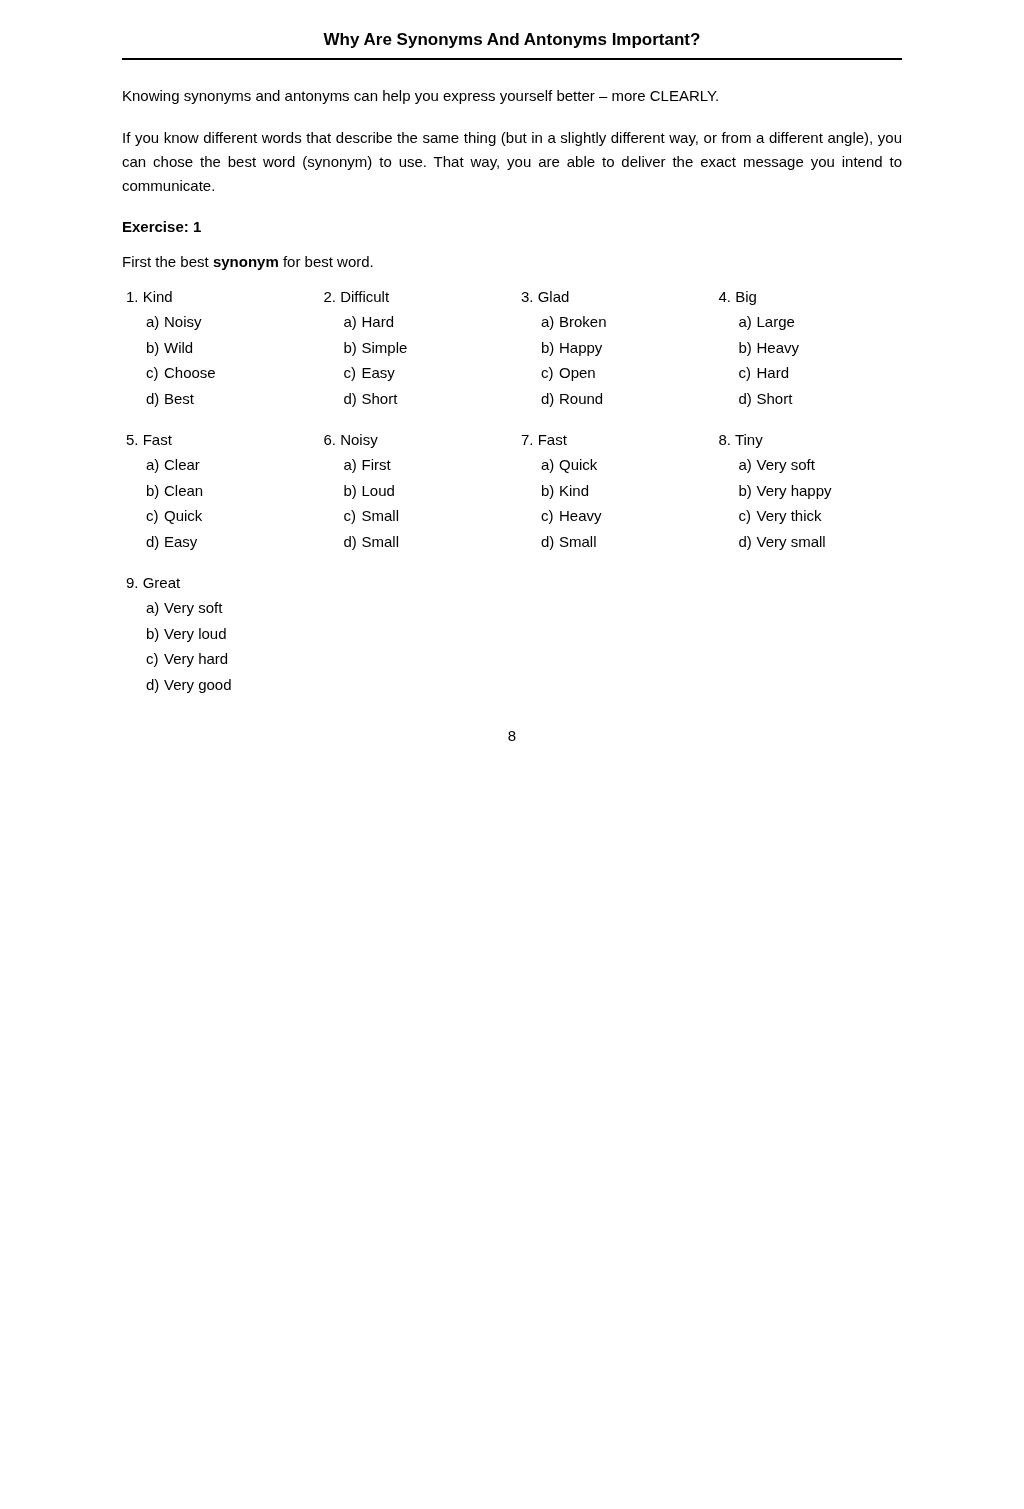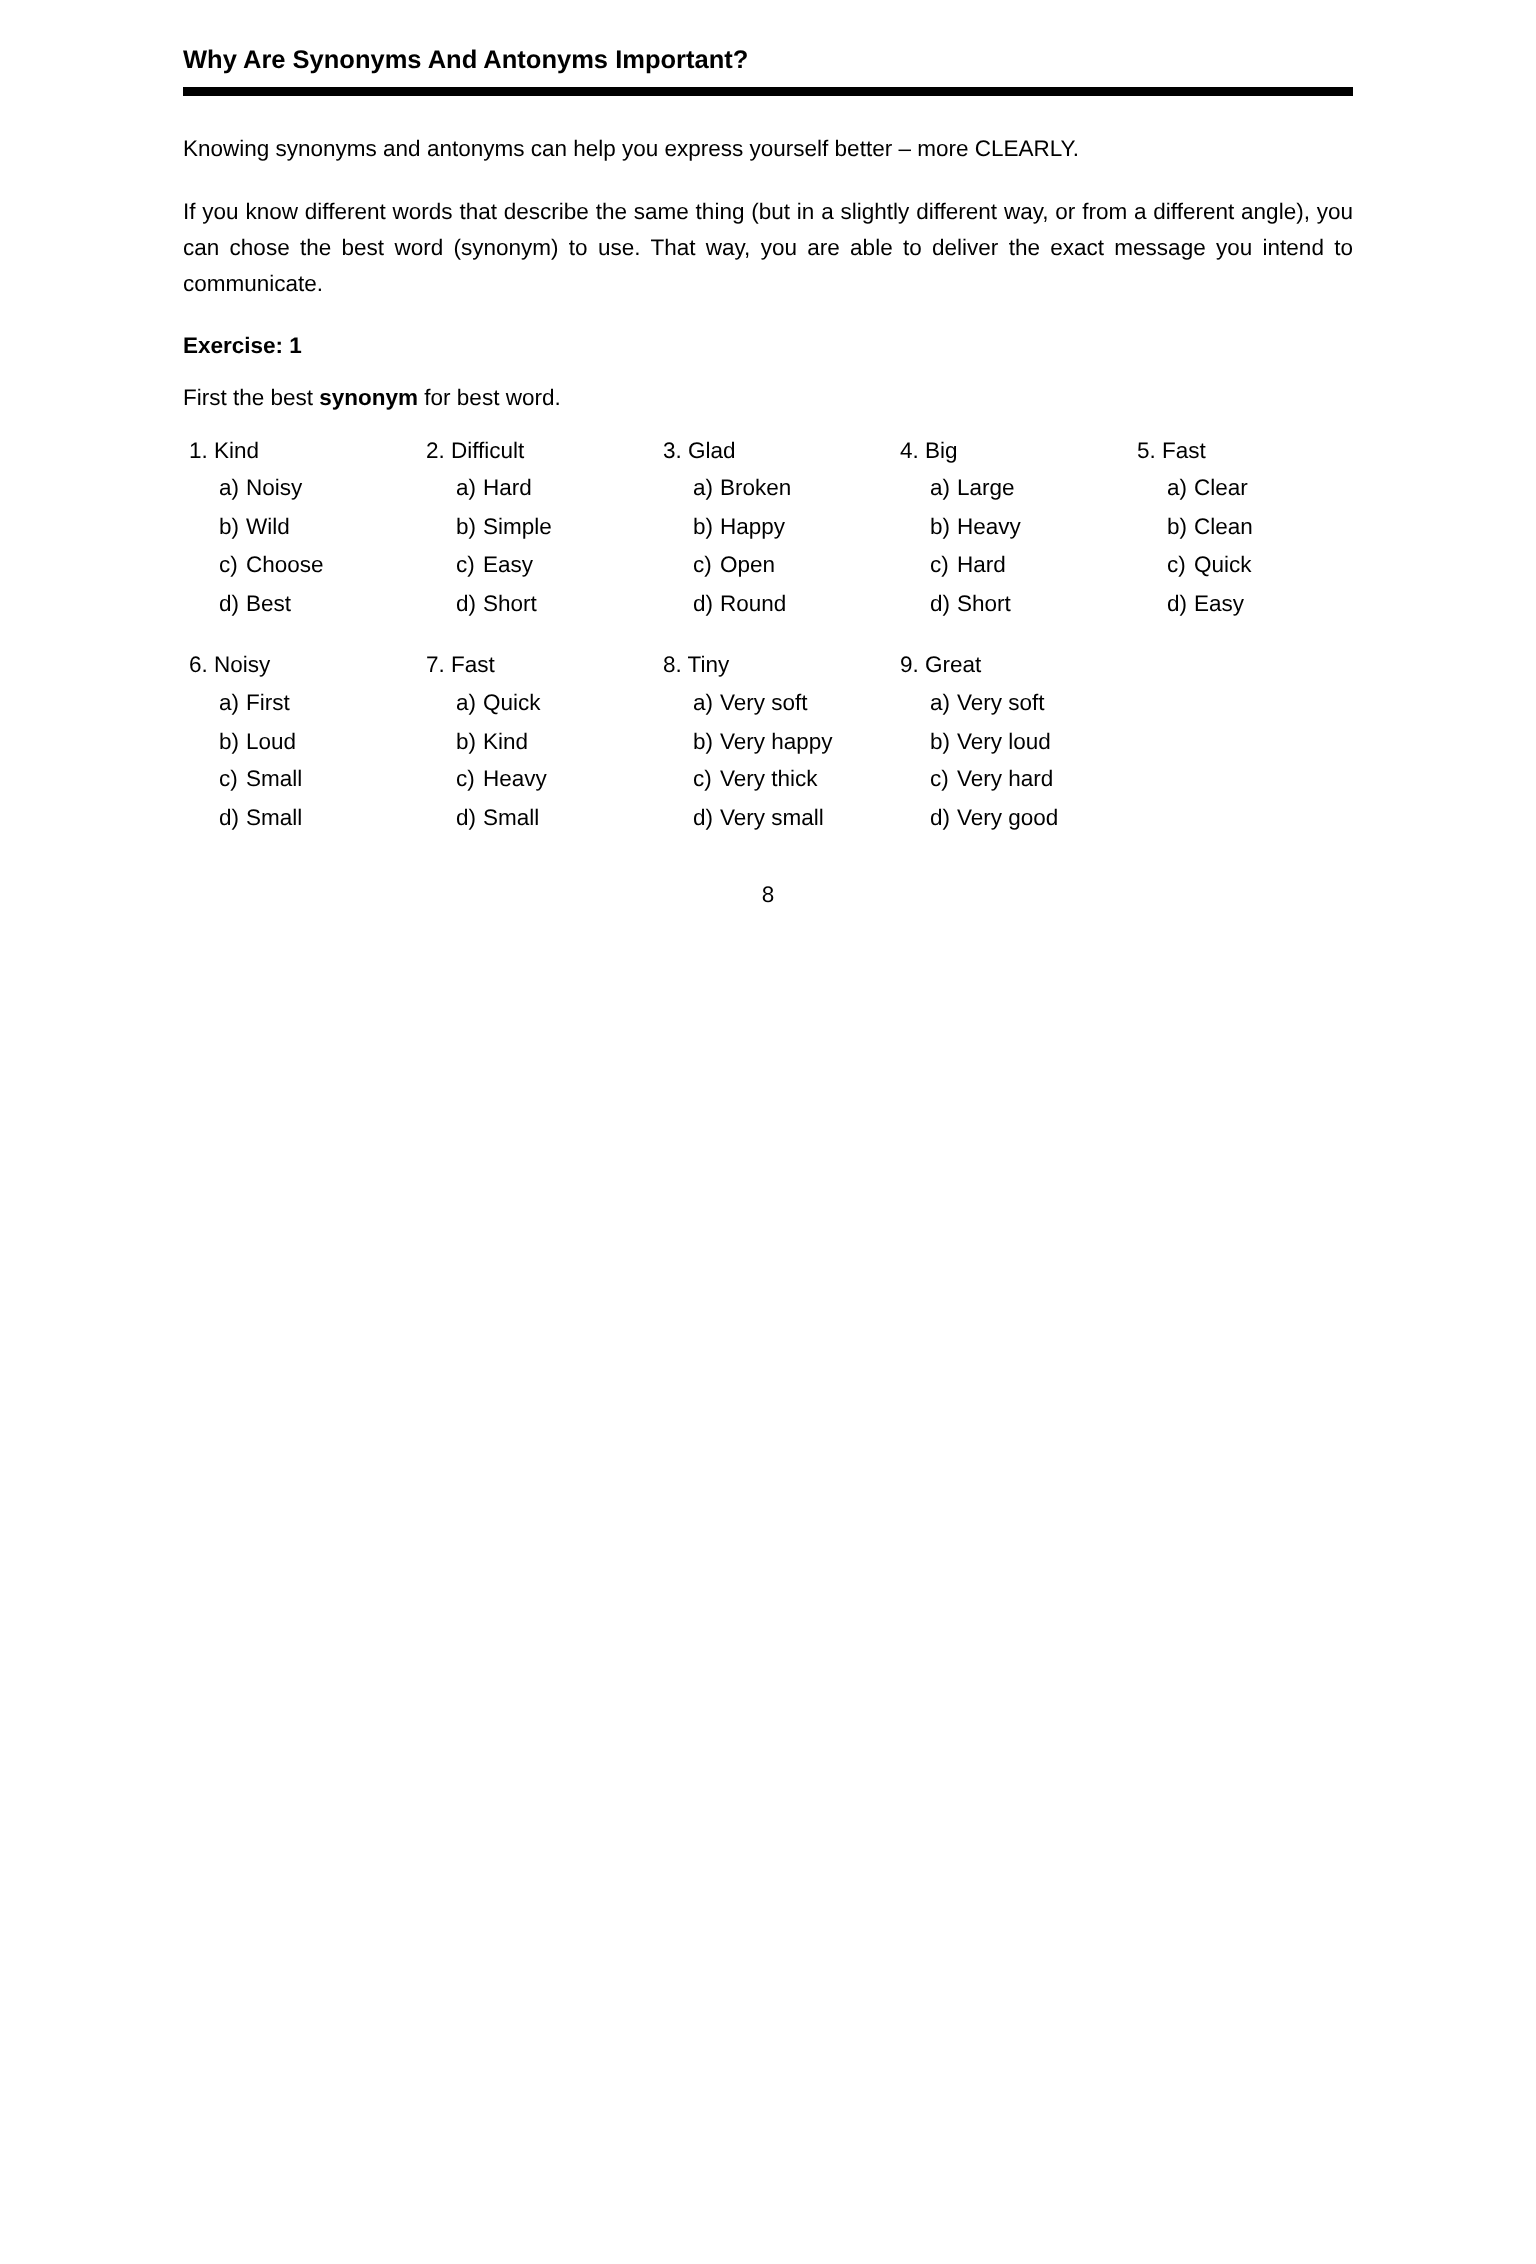--- a/index.html
+++ b/index.html
@@ -19,24 +19,25 @@
       justify-content: center;
     }
 
     .page-container {
       width: 860px;
       padding: 30px 40px 40px 40px;
       position: relative;
     }
 
     .page-title {
+      text-align: center;
       font-weight: bold;
       font-size: 17px;
       padding-bottom: 8px;
-      border-bottom: 6px solid #000000;
+      border-bottom: 2px solid #000000;
       margin-bottom: 24px;
     }
 
     .intro-paragraph {
       text-align: justify;
       line-height: 1.6;
       margin-bottom: 18px;
       font-size: 15px;
     }
 
@@ -51,21 +52,21 @@
       font-size: 15px;
       margin-bottom: 18px;
     }
 
     .exercise-instruction strong {
       font-weight: bold;
     }
 
     .questions-grid {
       display: grid;
-      grid-template-columns: 1fr 1fr 1fr 1fr 1fr;
+      grid-template-columns: 1fr 1fr 1fr 1fr;
       gap: 20px 10px;
       margin-bottom: 24px;
     }
 
     .question-block {
       padding: 0 4px;
     }
 
     .question-title {
       font-size: 15px;

